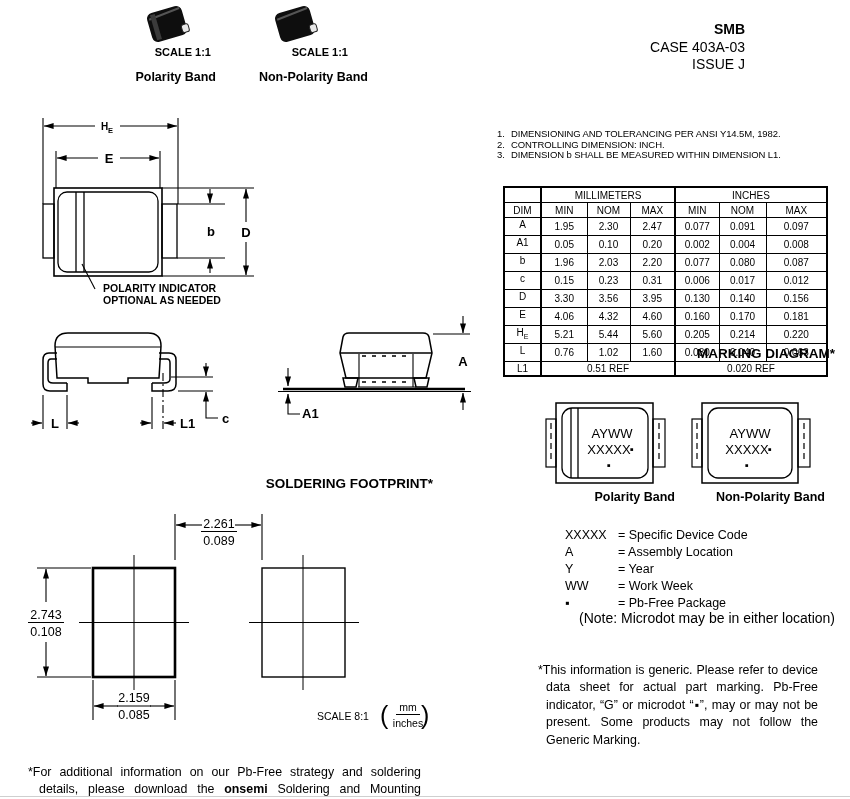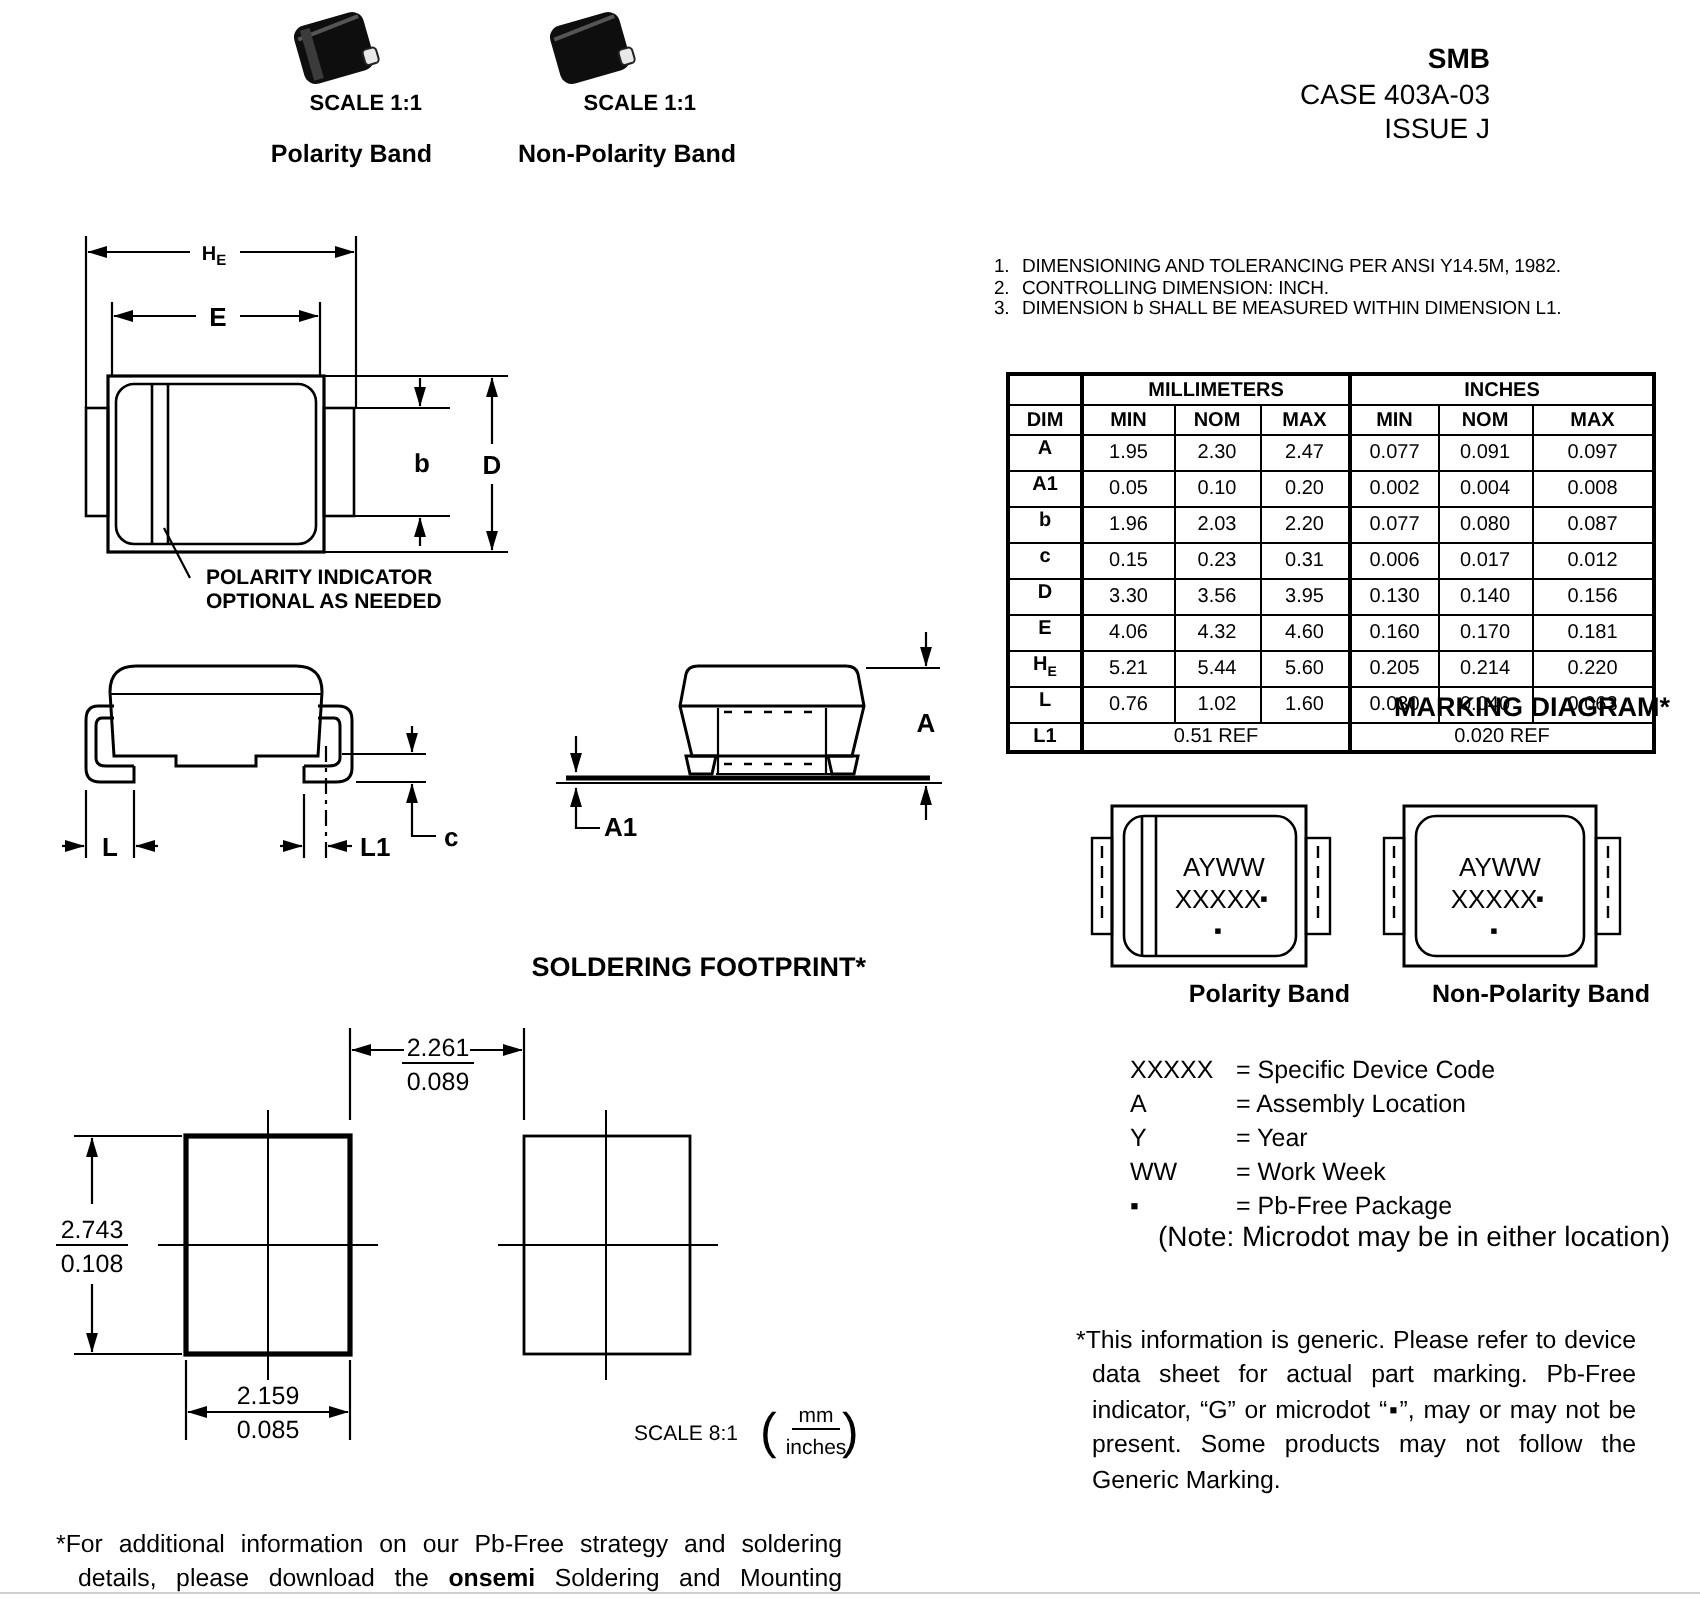--- a/index.html
+++ b/index.html
@@ -11,22 +11,22 @@
   svg{display:block;overflow:visible;}
   svg text{font-family:"Liberation Sans",sans-serif;fill:#000;}
   .dimlbl{font-weight:bold;font-size:13px;}
   .drawing line,.drawing path,.drawing rect,.drawing polyline{stroke:#000;fill:none;}
   
   table.dims{border-collapse:collapse;table-layout:fixed;font-size:10px;}
   table.dims th,table.dims td{border:1px solid #000;padding:0;text-align:center;
       height:13px;line-height:13px;overflow:hidden;}
   table.dims{border:2px solid #000;}
   table.dims .grp{border-left:2px solid #000;}
-  table.dims td.diml,table.dims th.diml{font-weight:bold;border-right:2px solid #000;margin-left:24px;}
-  table.dims th{font-weight:bold;height:14px;}
+  table.dims td.diml,table.dims th.diml{font-weight:normal;border-right:2px solid #000;margin-left:24px;}
+  table.dims th{font-weight:normal;height:14px;}
   table.dims sub{font-size:7px;}
   
   .notes{font-size:9.5px;line-height:10.6px;letter-spacing:-0.1px;}
   .note-row{display:flex;margin-left:13px;}
   .note-num{width:14px;flex:none;}
   
   .leg-row{display:flex;font-size:12.5px;line-height:17px;}
   .leg-term{width:53px;flex:none;}
   .footnote{font-size:12.4px;line-height:17.4px;text-align:justify;
             text-indent:-8px;padding-left:8px;margin-top:20px;}

